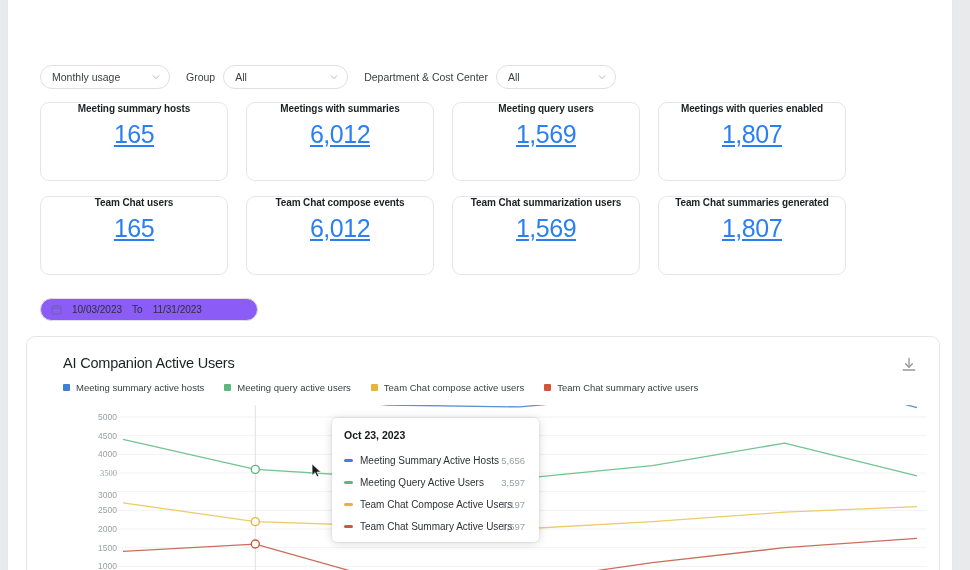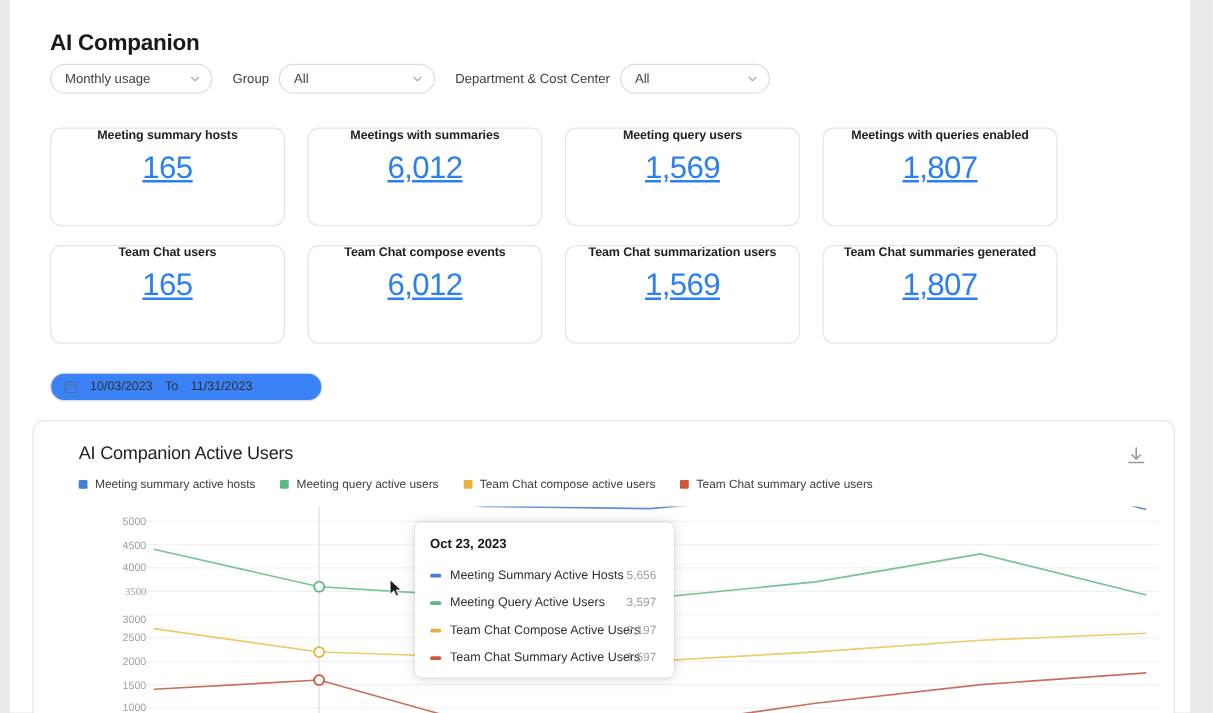--- a/index.html
+++ b/index.html
@@ -17,21 +17,21 @@
   .edge-right{position:absolute;left:952px;top:0;width:18px;height:570px;background:#e9eaec;}
   .edge-left{position:absolute;left:0;top:0;width:8px;height:570px;background:#e9eaec;}
 
   
   .page-title{
     position:absolute;left:32px;top:24px;
     font-size:18px;font-weight:bold;color:#16181b;letter-spacing:-.2px;
   }
 
   
-  .filters{position:absolute;left:32px;top:51px;display:flex;align-items:center;gap:0;}
+  .filters{position:absolute;left:32px;top:65px;display:flex;align-items:center;gap:0;}
   .select{
     height:24px;border:1px solid #dcdfe3;border-radius:12px;background:#fff;
     display:flex;align-items:center;justify-content:space-between;
     padding:0 9px 0 11px;font-size:10.5px;color:#3c4043;box-sizing:border-box;
   }
   .select .cv{white-space:nowrap;overflow:hidden;}
   .sel-period{width:130px;}
   .sel-group{width:125px;margin-left:8px;}
   .sel-dept{width:120px;margin-left:8px;}
   .flabel{font-size:10.5px;color:#3c4043;margin-left:16px;white-space:nowrap;}
@@ -44,21 +44,21 @@
     width:188px;height:79px;background:#fff;border:1px solid #e4e6e9;border-radius:9px;
     display:flex;flex-direction:column;align-items:center;justify-content:flex-start;
     box-sizing:border-box;
   }
   .card .ctitle{font-size:10px;font-weight:bold;color:#1e2024;letter-spacing:-.1px;}
   .card .cvalue{font-size:25px;font-weight:normal;color:#2b7ff0;margin-top:6px;letter-spacing:-.5px;text-decoration:underline;}
 
   
   .daterange{
     position:absolute;left:32px;top:298px;width:218px;height:23px;
-    border:1px solid #dcdfe3;border-radius:12px;background:#3b82f6;
+    border:1px solid #dcdfe3;border-radius:12px;background:#8b5cf6;
     display:flex;align-items:center;padding:0 10px;box-sizing:border-box;
     font-size:10px;color:#2e3134;gap:10px;
   }
   .cal-ic{width:11px;height:11px;flex:none;opacity:.65;}
   .dr-to{color:#2e3134;}
 
   
   .chartcard{
     position:absolute;left:18px;top:336px;width:912px;height:260px;
     background:#fff;border:1px solid #e4e6e9;border-radius:9px;
@@ -92,21 +92,20 @@
   .cursor{position:absolute;left:303px;top:463px;width:11px;height:15px;}
 </style>
 </head>
 <body>
 
 <div class="edge-left"></div>
 <div class="edge-right"></div>
 
 <div class="page">
 
-  <div class="page-title">AI Companion</div>
 
   <div class="filters">
 
     <div class="select sel-period">
       <span class="cv">Monthly usage</span>
       <svg class="chev" viewBox="0 0 10 10">
         <path d="M1.5 3.5 L5 7 L8.5 3.5" fill="none" stroke="#5f6368" stroke-width="1.1" stroke-linecap="round" stroke-linejoin="round"></path>
       </svg>
     </div>
 

